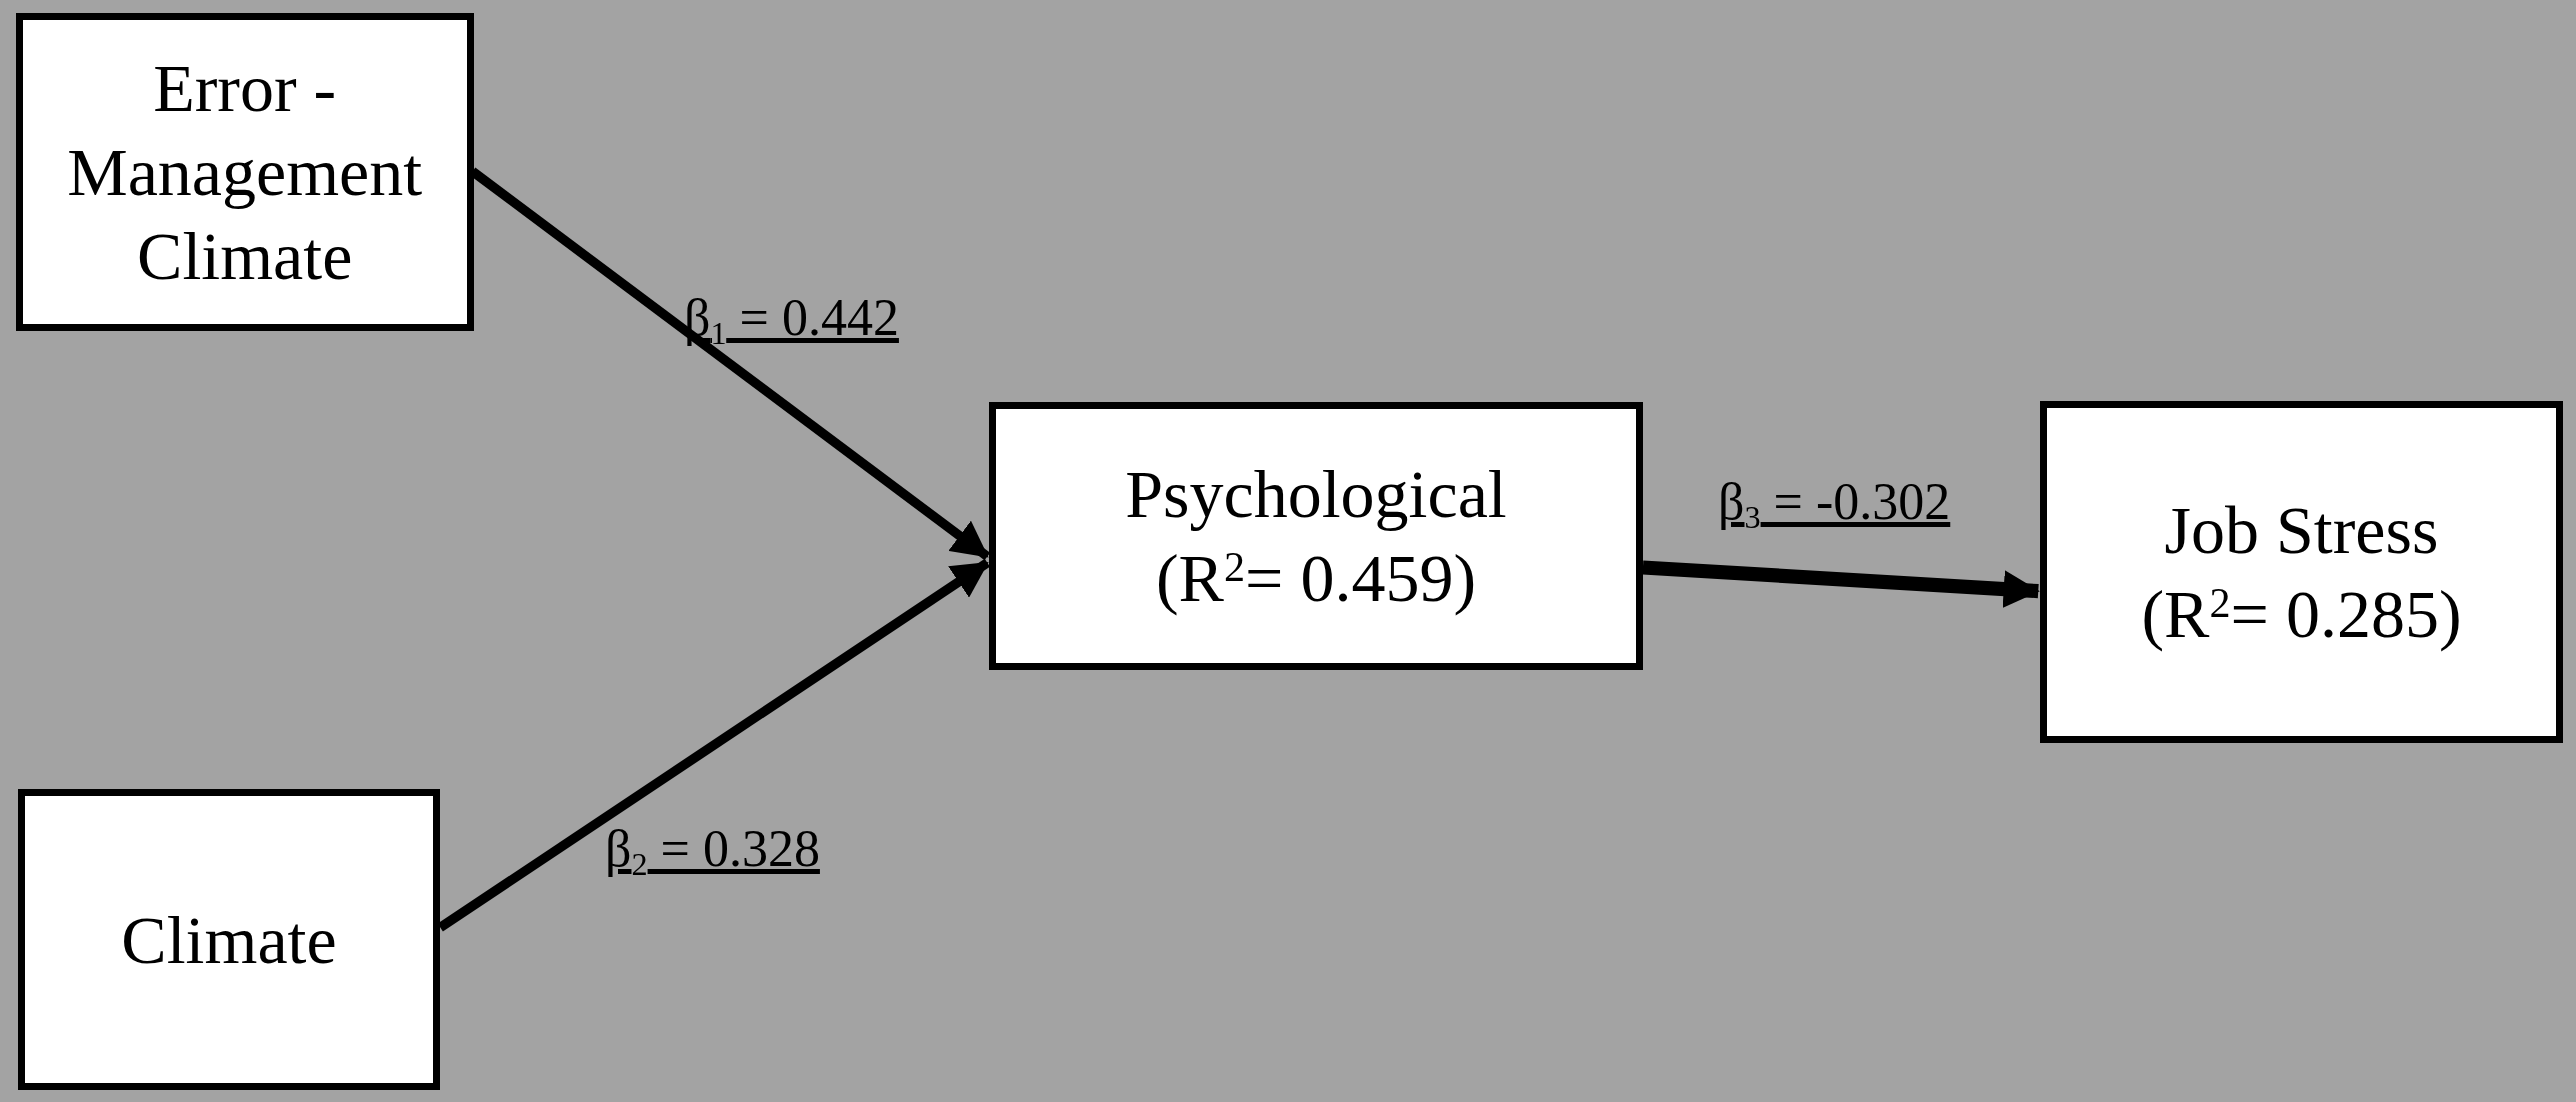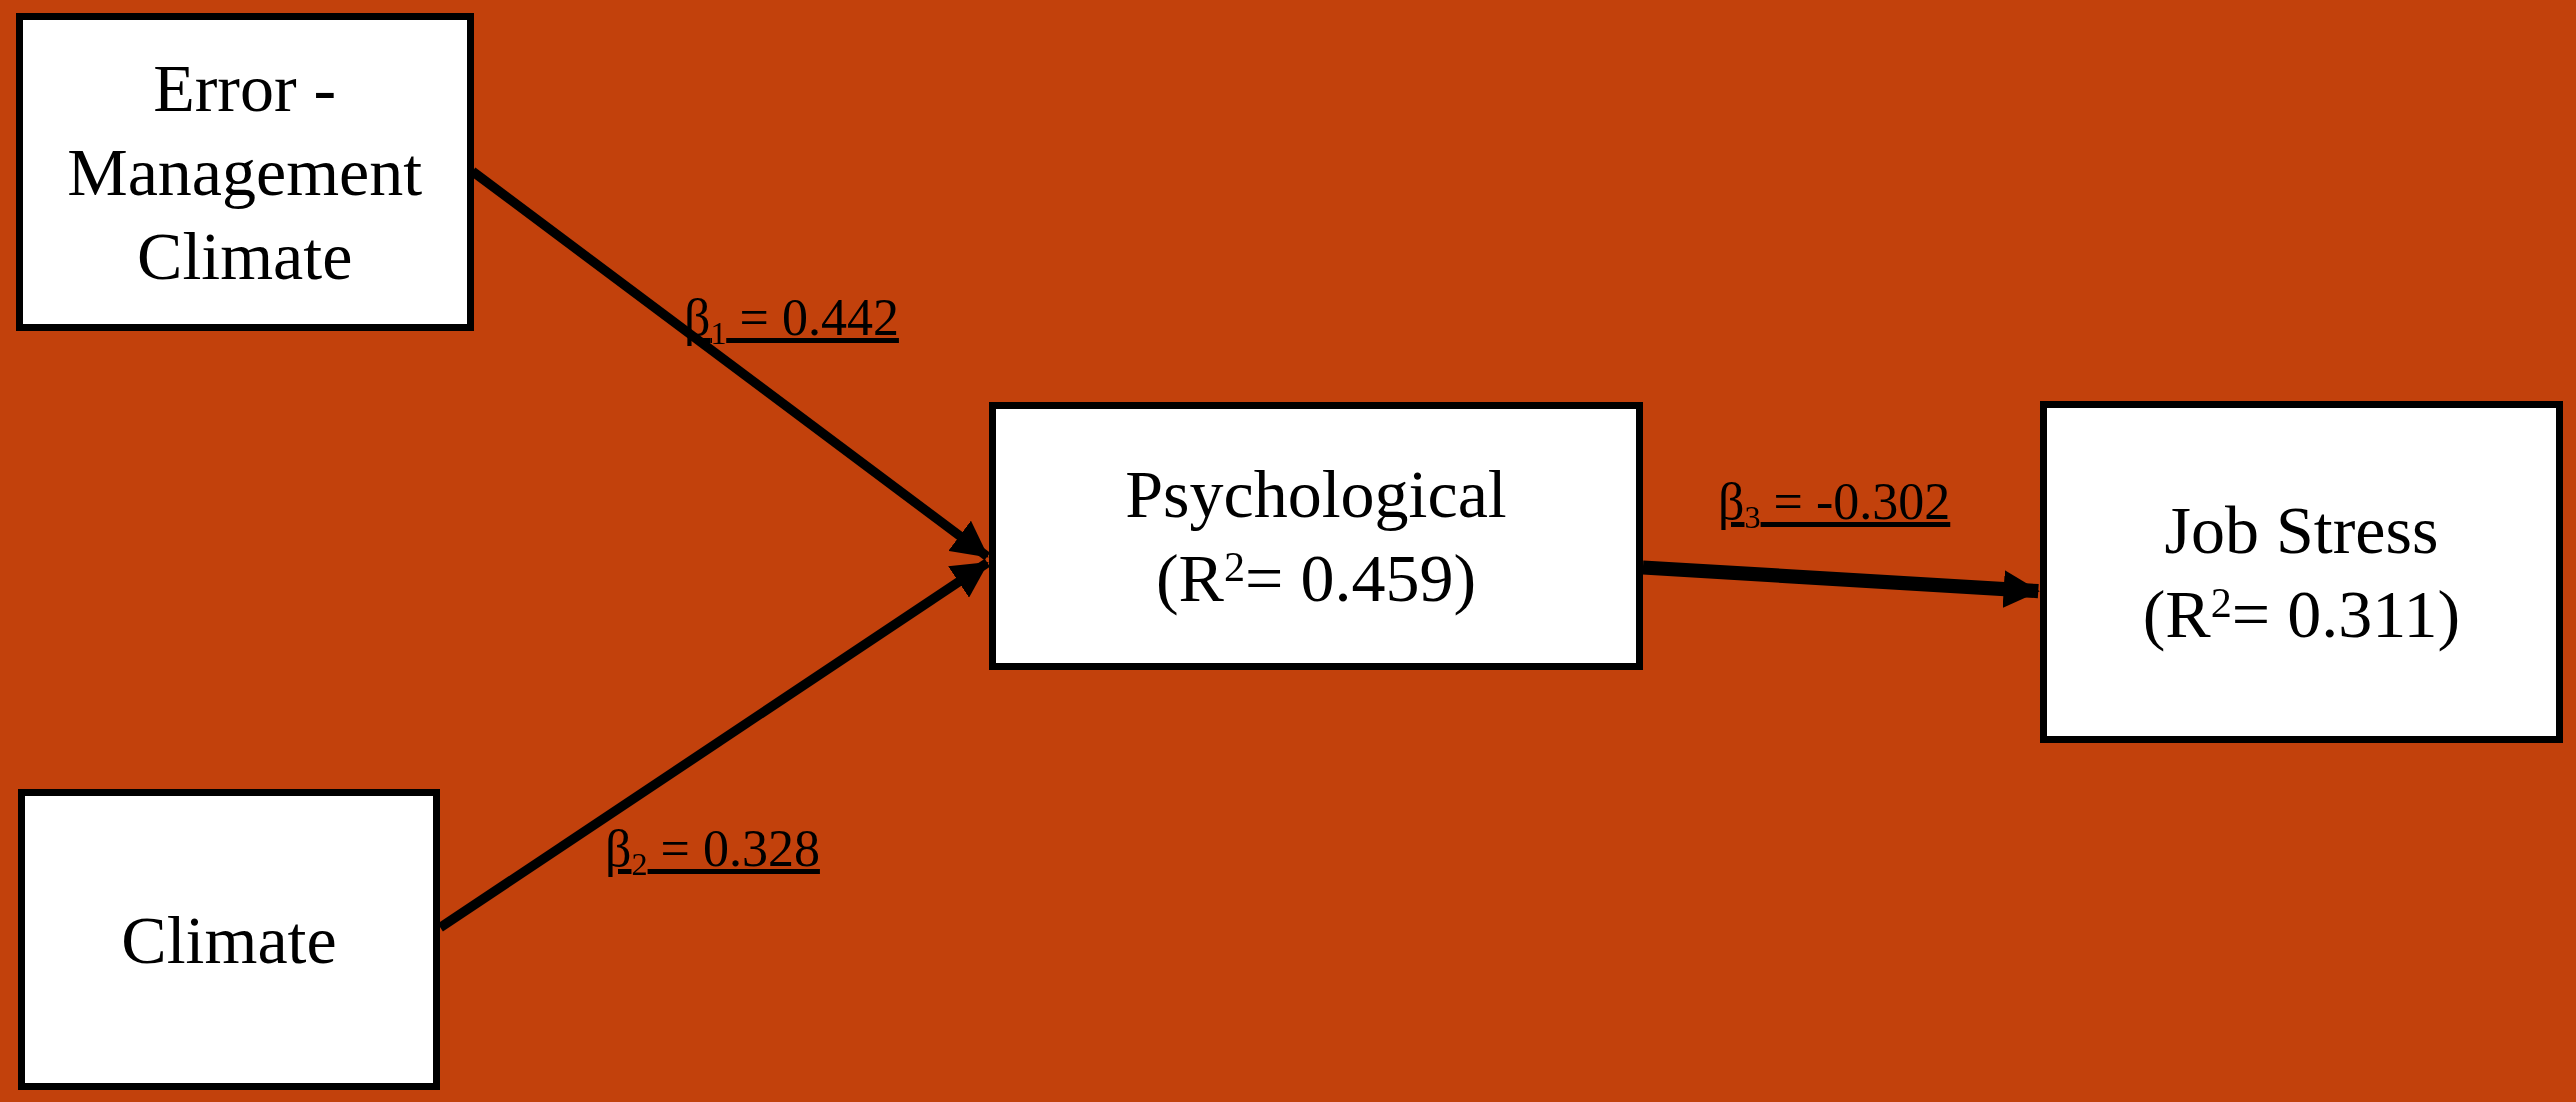--- a/index.html
+++ b/index.html
@@ -5,21 +5,21 @@
   html, body { margin: 0; padding: 0; }
   body {
     background: #ffffff;
     font-family: "Liberation Serif", "DejaVu Serif", serif;
     color: #000000;
   }
   #canvas {
     position: relative;
     width: 2576px;
     height: 1102px;
-    background: #c2410c;
+    background: #a3a3a3;
     overflow: hidden;
   }
   #connector-layer {
     position: absolute;
     left: 0; top: 0;
     width: 2576px;
     height: 1102px;
   }
   .node {
     position: absolute;
@@ -91,21 +91,21 @@
   <div id="node-pc" class="node">
     <div>Psychological</div>
     <div>
       <span>(R</span><span class="sup">2</span><span>= 0.459)</span>
     </div>
   </div>
 
   <div id="node-js" class="node">
     <div>Job Stress</div>
     <div>
-      <span>(R</span><span class="sup">2</span><span>= 0.311)</span>
+      <span>(R</span><span class="sup">2</span><span>= 0.285)</span>
     </div>
   </div>
 
   <div id="label-beta1" class="coef-label">
     <span>β</span><span class="sub">1</span><span> = 0.442</span>
   </div>
 
   <div id="label-beta2" class="coef-label">
     <span>β</span><span class="sub">2</span><span> = 0.328</span>
   </div>

